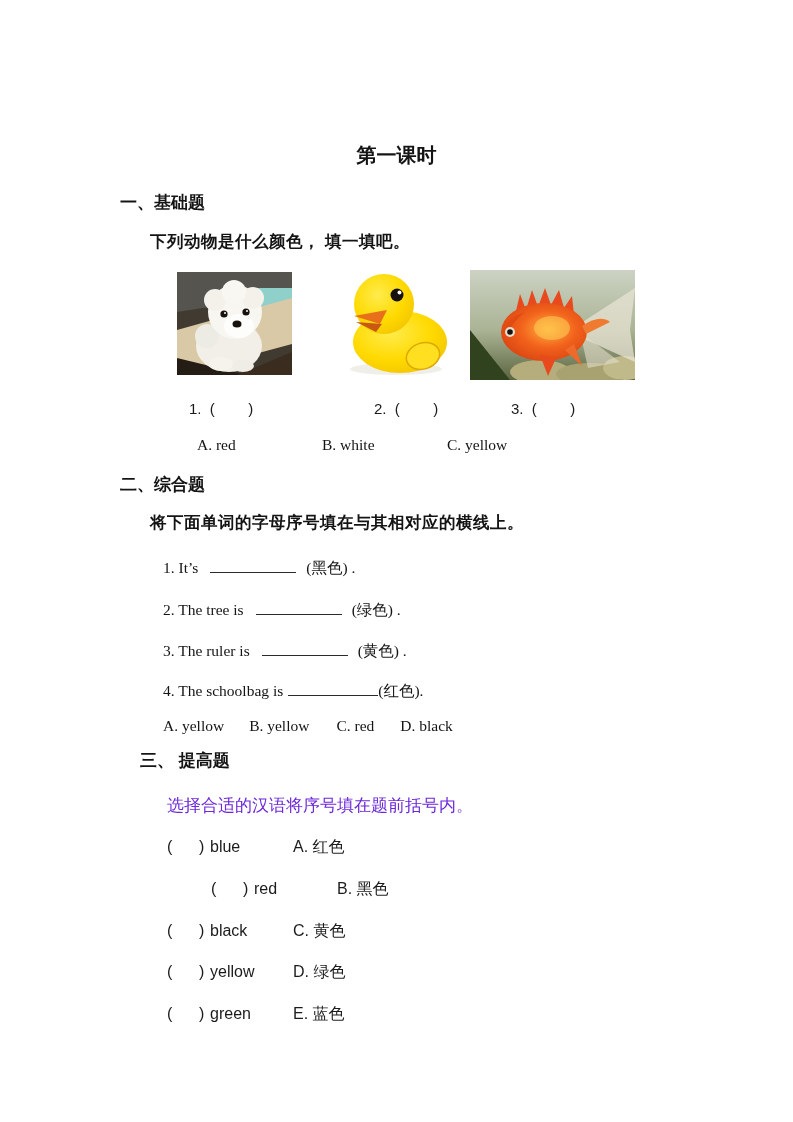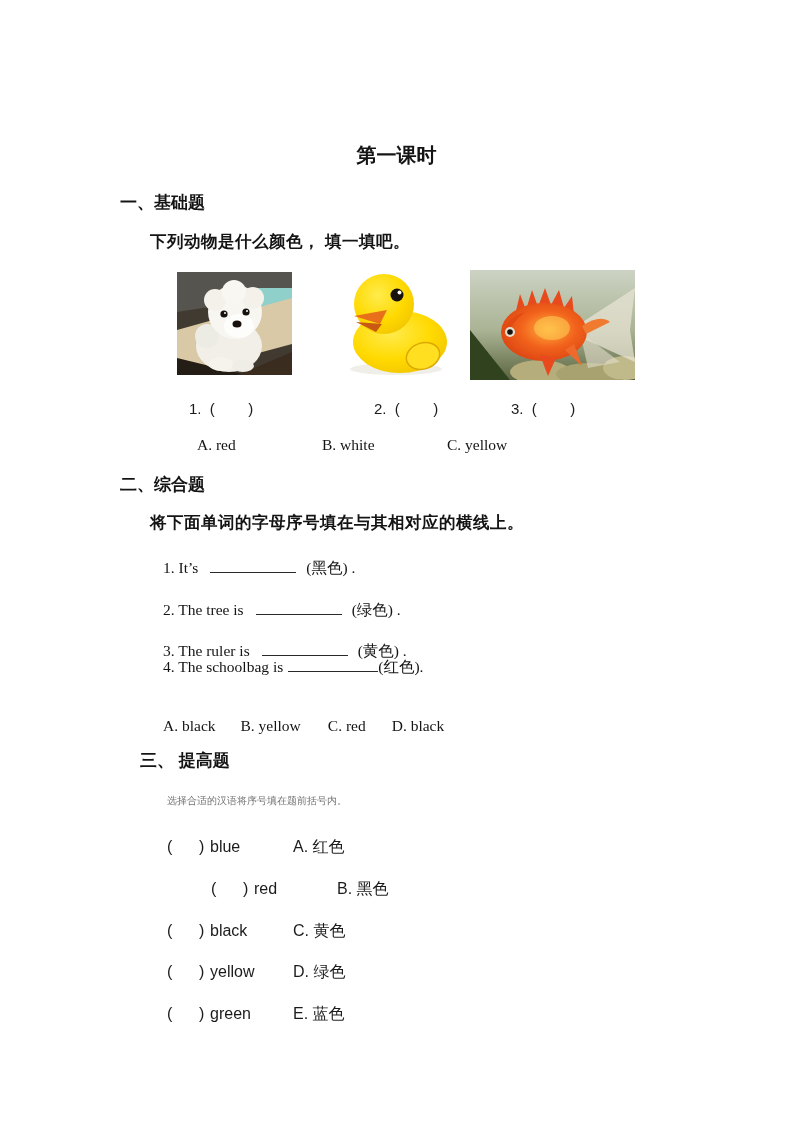--- a/index.html
+++ b/index.html
@@ -10,21 +10,21 @@
   }
   .abs { position:absolute; white-space:nowrap; }
   .center { left:0; width:793px; text-align:center; }
   .title {
     font-family:"DejaVu Serif", serif;
     font-size:20px; letter-spacing:1.5px; font-weight:500;
   }
   .subtitle { font-size:20px; font-weight:bold; }
   .hd { font-size:17px; font-weight:bold; }
   .instr-b { font-size:16.5px; font-weight:bold; letter-spacing:0.5px; }
-  .instr-r { font-size:10px; font-weight:normal; color:#737373; }
+  .instr-r { font-size:17px; font-weight:normal; color:#6d28d9; }
   .serif { font-family:"Liberation Serif", serif; font-size:15.5px; }
   .sans-sm { font-size:15px; color:#1b1b1b; }
   .pre { white-space:pre; }
   .photo { position:absolute; line-height:0; }
   .photo svg { display:block; }
   .uline {
     display:inline-block; border-bottom:1px solid #2a2a2a;
     height:15px; vertical-align:baseline;
   }
   .u86 { width:86px; margin-left:12px; margin-right:10px; }
@@ -136,26 +136,26 @@
 
   <div class="abs serif" style="left:163px; top:557px;">
     <span>1. It’s</span><span class="uline u86"></span><span>(黑色) .</span>
   </div>
   <div class="abs serif" style="left:163px; top:599px;">
     <span>2. The tree is</span><span class="uline u86"></span><span>(绿色) .</span>
   </div>
   <div class="abs serif" style="left:163px; top:640px;">
     <span>3. The ruler is</span><span class="uline u86"></span><span>(黄色) .</span>
   </div>
-  <div class="abs serif" style="left:163px; top:656px;text-align:right;">
+  <div class="abs serif" style="left:163px; top:680px;text-align:right;">
     <span>4. The schoolbag is</span><span class="uline u90"></span><span>(红色).</span>
   </div>
 
   <div class="abs serif" style="left:163px; top:717px;">
-    <span class="s2opt" style="margin-right:25px;">A. black</span><span class="s2opt" style="margin-right:27px;">B. yellow</span><span class="s2opt" style="margin-right:26px;">C. red</span><span class="s2opt">D. black</span>
+    <span class="s2opt" style="margin-right:25px;">A. yellow</span><span class="s2opt" style="margin-right:27px;">B. yellow</span><span class="s2opt" style="margin-right:26px;">C. red</span><span class="s2opt">D. black</span>
   </div>
 
   <div class="abs hd" style="left:140px; top:749px;">三、 提高题</div>
   <div class="abs instr-r" style="left:167px; top:794px;">选择合适的汉语将序号填在题前括号内。</div>
 
   <div class="abs s3row" style="left:167px; top:837px;">
     <span class="s3bracket">(      )</span><span class="s3word">blue</span><span>A.  红色</span>
   </div>
   <div class="abs s3row" style="left:167px; top:879px;margin-left:44px;">
     <span class="s3bracket">(      )</span><span class="s3word">red</span><span>B.  黑色</span>

